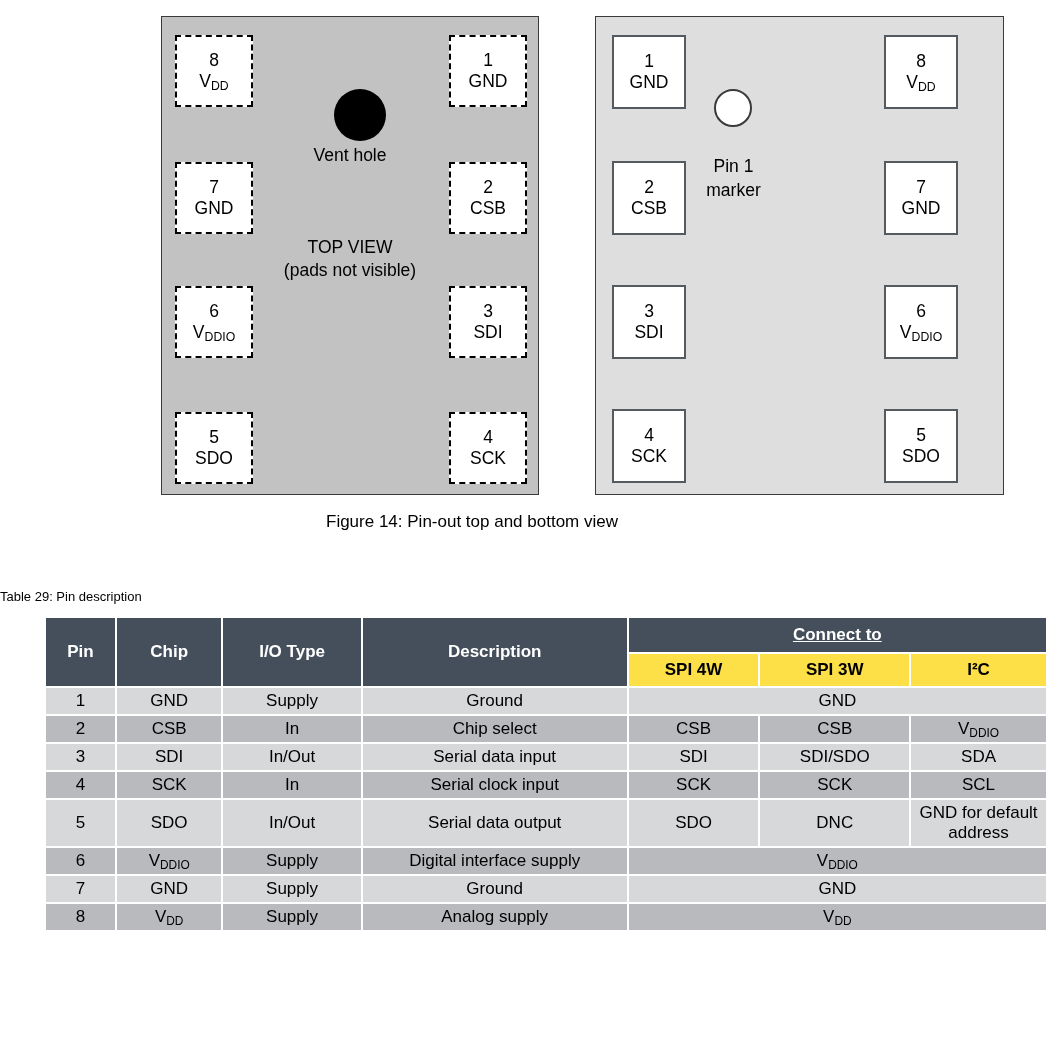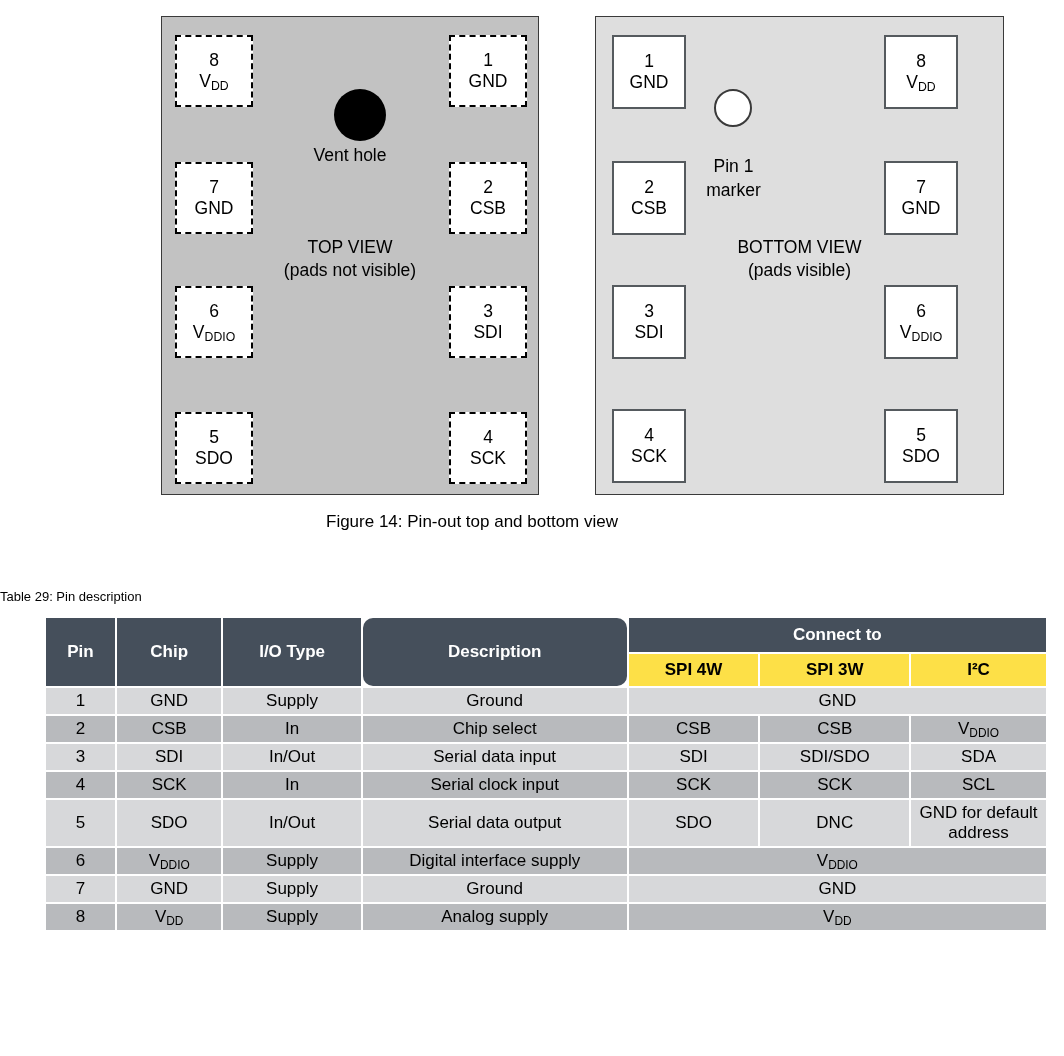--- a/index.html
+++ b/index.html
@@ -186,28 +186,29 @@
     background: #fde047;
     color: #000000;
     font-weight: bold;
     height: 26px;
   }
   .pin-table th.hdr-group {
     background: #454f5b;
     color: #ffffff;
     font-weight: bold;
     height: 28px;
+    text-decoration: underline;
   }
   .row-light td { background: #d7d8da; }
   .row-dark  td { background: #b8babd; }
 
   .c-pin   { width: 63px; margin-left: 32px;  }
   .c-name  { width: 100px; }
   .c-io    { width: 134px; }
-  .c-desc  { width: 266px; border-radius: 10px; }
+  .c-desc  { width: 266px; }
   .c-spi4  { width: 127px; }
   .c-spi3  { width: 145px; margin-left: 30px; }
   .c-i2c   { width: 131px; }
 </style>
 </head>
 <body>
 
 <div class="figure-area">
 
   <div class="pkg pkg-top">
@@ -286,24 +287,20 @@
       <span class="pad-num">5</span>
       <span class="pad-name">SDO</span>
     </div>
 
     <div class="pin1-marker"></div>
     <div class="pin1-label">
       <span>Pin 1</span><br>
       <span>marker</span>
     </div>
 
-    <div class="view-caption">
-      <span>BOTTOM VIEW</span><br>
-      <span>(pads visible)</span>
-    </div>
   </div>
 
   <div class="fig-caption">Figure 14: Pin-out top and bottom view</div>
 </div>
 
 <div class="table-caption">Table 29: Pin description</div>
 
 <table class="pin-table">
   <thead>
     <tr>

